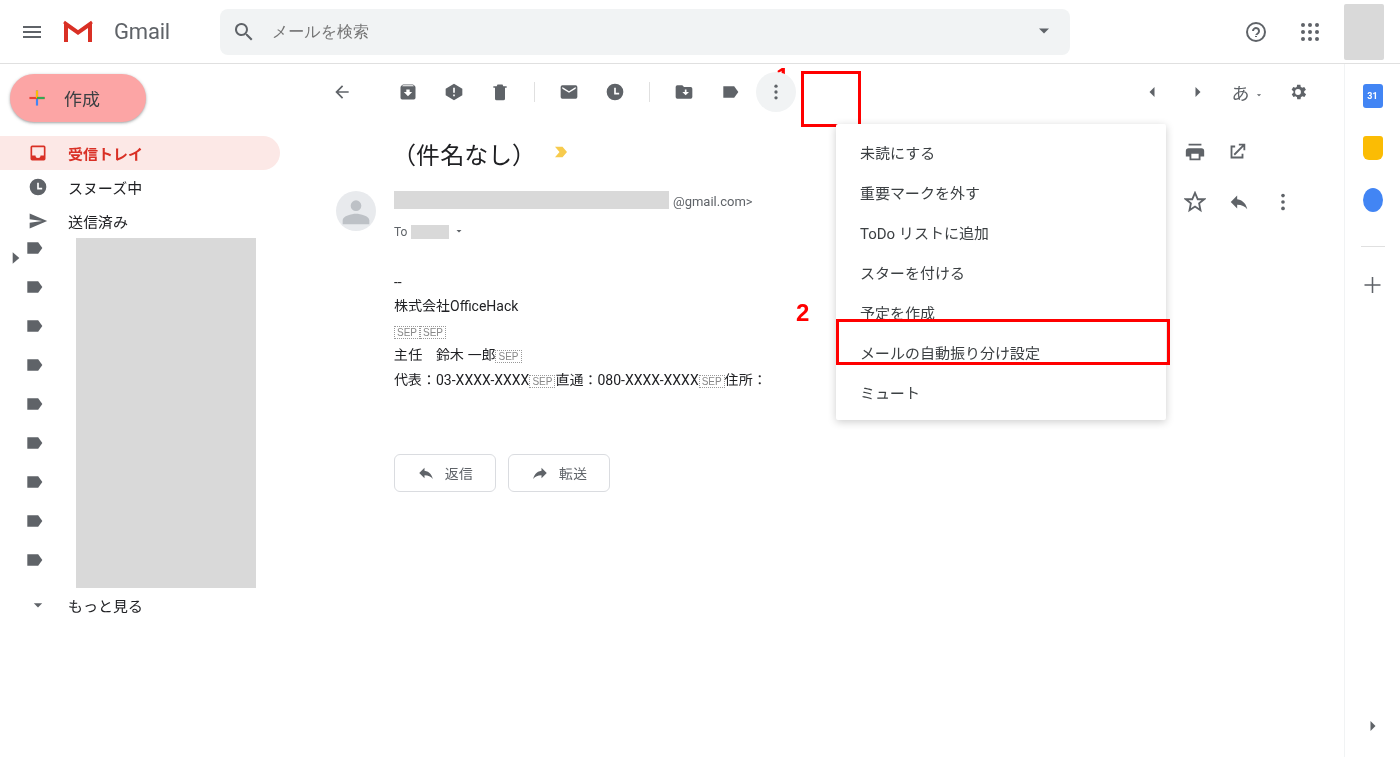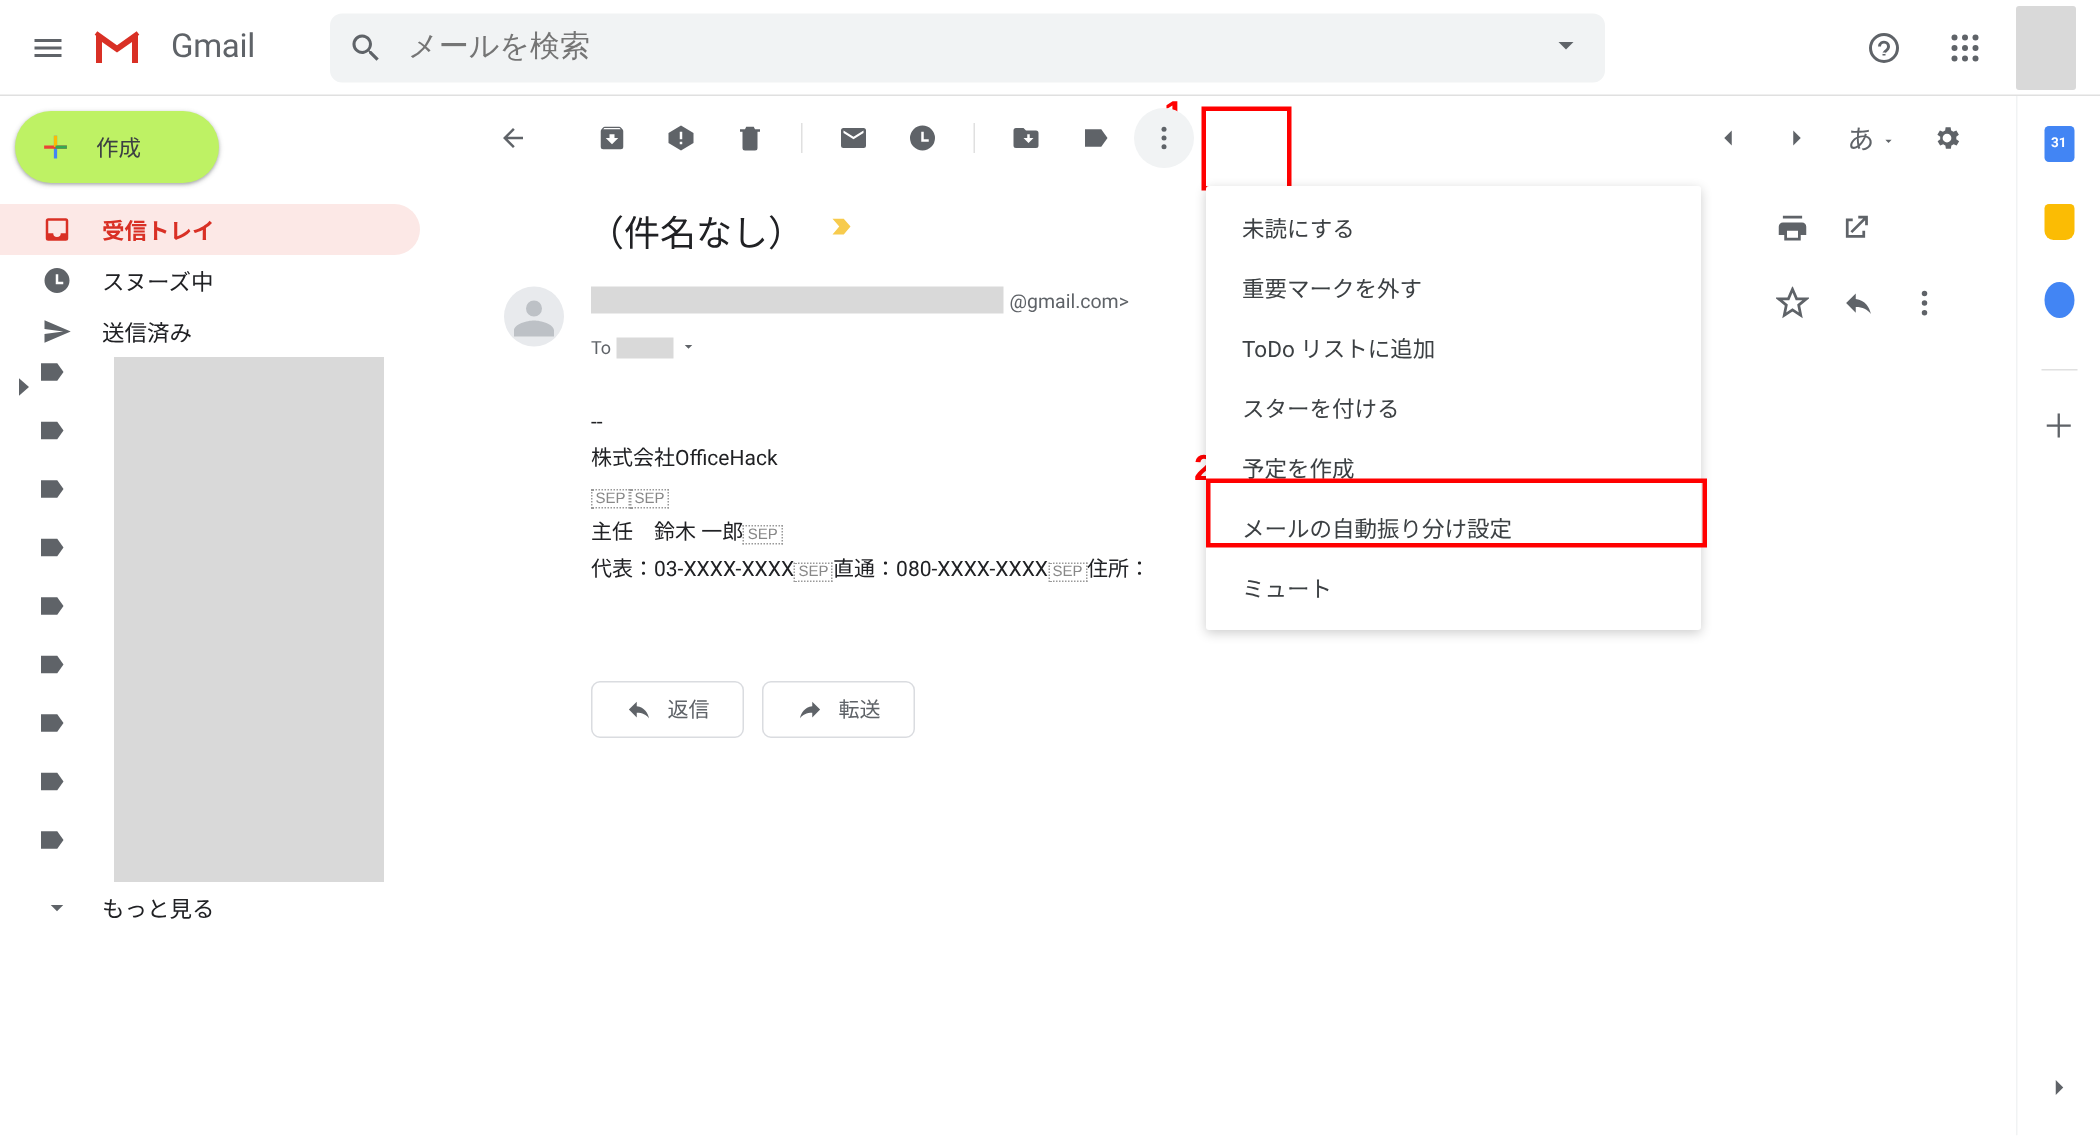--- a/index.html
+++ b/index.html
@@ -20,31 +20,31 @@
   html,body{margin:0;padding:0;height:100%;width:100%;font-family:"Roboto","Noto Sans JP","Helvetica Neue",Arial,sans-serif;color:var(--g-text);background:var(--g-bg);font-size:14px}
   
   .header{display:flex;align-items:center;height:64px;padding:0 16px 0 8px;border-bottom:1px solid var(--g-border)}
   .hamburger{width:48px;height:48px;border-radius:50%;display:flex;align-items:center;justify-content:center;cursor:pointer}
   .hamburger svg{width:24px;height:24px;fill:var(--g-icon)}
   .logo{display:flex;align-items:center;gap:20px;margin-left:6px;margin-right:50px}
   .logo-img{display:inline-flex}
   .logo-text{font-size:22px;color:var(--g-icon);letter-spacing:-.2px}
   .search{flex:0 0 850px;height:46px;background:var(--g-search-bg);border-radius:8px;display:flex;align-items:center;padding:0 12px;position:relative}
   .search svg{width:24px;height:24px;fill:var(--g-icon);flex:0 0 auto}
-  .search-input{border:0;background:transparent;outline:0;height:100%;flex:1;font-size:20px;color:var(--g-text);padding-left:16px}
+  .search-input{border:0;background:transparent;outline:0;height:100%;flex:1;font-size:16px;color:var(--g-text);padding-left:16px}
   .search-dd{position:absolute;right:14px;top:50%;transform:translateY(-50%)}
   .header-right{margin-left:auto;display:flex;align-items:center;gap:14px}
   .icon-btn{width:40px;height:40px;border-radius:50%;display:flex;align-items:center;justify-content:center;cursor:pointer}
   .icon-btn svg{width:24px;height:24px;fill:var(--g-icon)}
   .avatar-block{width:40px;height:56px;background:#d9d9d9;border-radius:2px}
   
   .body{display:flex;height:calc(100% - 64px)}
   
   .sidebar{width:296px;flex:0 0 296px;padding-top:10px;overflow:hidden}
-  .compose{margin:0 0 14px 10px;height:48px;width:136px;border-radius:24px;box-shadow:0 1px 2px rgba(60,64,67,.3),0 1px 3px 1px rgba(60,64,67,.15);background:#bef264;display:flex;align-items:center;padding:0 20px 0 14px;gap:14px;cursor:pointer;font-size:15px;color:#3c4043}
+  .compose{margin:0 0 14px 10px;height:48px;width:136px;border-radius:24px;box-shadow:0 1px 2px rgba(60,64,67,.3),0 1px 3px 1px rgba(60,64,67,.15);background:#fca5a5;display:flex;align-items:center;padding:0 20px 0 14px;gap:14px;cursor:pointer;font-size:18px;color:#3c4043}
   .nav{display:flex;flex-direction:column}
   .nav-item{height:34px;display:flex;align-items:center;padding:0 24px 0 28px;border-radius:0 18px 18px 0;margin-right:16px;cursor:pointer;color:var(--g-text);position:relative}
   .nav-item.active{background:var(--g-sidebar-active-bg);color:var(--g-sidebar-active-text);font-weight:700}
   .nav-item svg,.nav-icon{width:20px;height:20px;fill:currentColor;margin-right:20px;flex:0 0 auto;color:var(--g-icon)}
   .nav-item.active svg{fill:var(--g-sidebar-active-text)}
   .nav-item .label{font-size:15px}
   .nav-item .count{margin-left:auto;font-size:13px;color:var(--g-text)}
   .nav-item.bold{font-weight:700}
   .label-box{width:260px;height:350px;background:#d9d9d9;margin-left:36px}
   
@@ -368,21 +368,21 @@
         <div class="btn">
           <svg viewBox="0 0 24 24">
               <path d="M14 9V5l7 7-7 7v-4.1c-5 0-8.5 1.6-11 5.1 1-5 4-10 11-11z"></path>
             </svg>
           <span>転送</span>
         </div>
       </div>
     </div>
 
     <span class="annot" style="left:500px;top:235px">2</span>
-    <div class="dropdown" style="left:508px;top:60px">
+    <div class="dropdown" style="left:540px;top:60px">
       <div class="dd-item">
           <span>未読にする</span>
         </div>
       <div class="dd-item">
           <span>重要マークを外す</span>
         </div>
       <div class="dd-item">
           <span>ToDo リストに追加</span>
         </div>
       <div class="dd-item">

